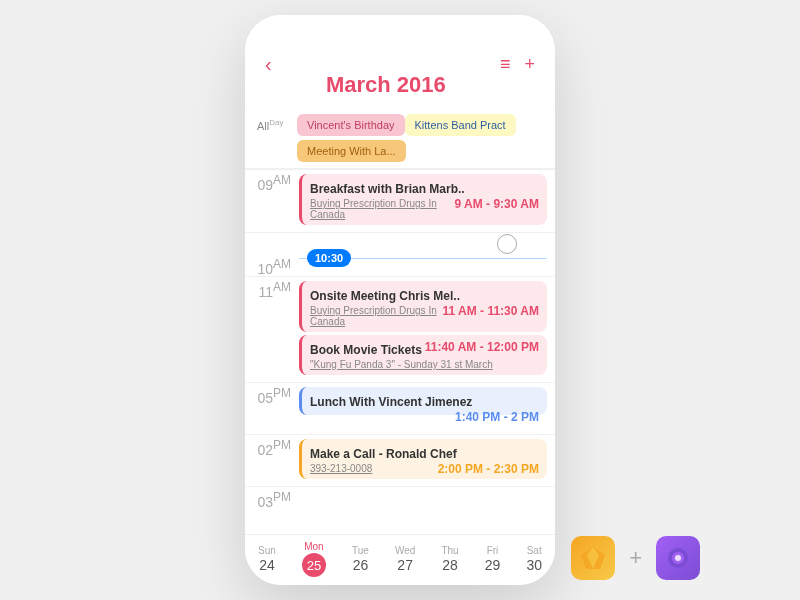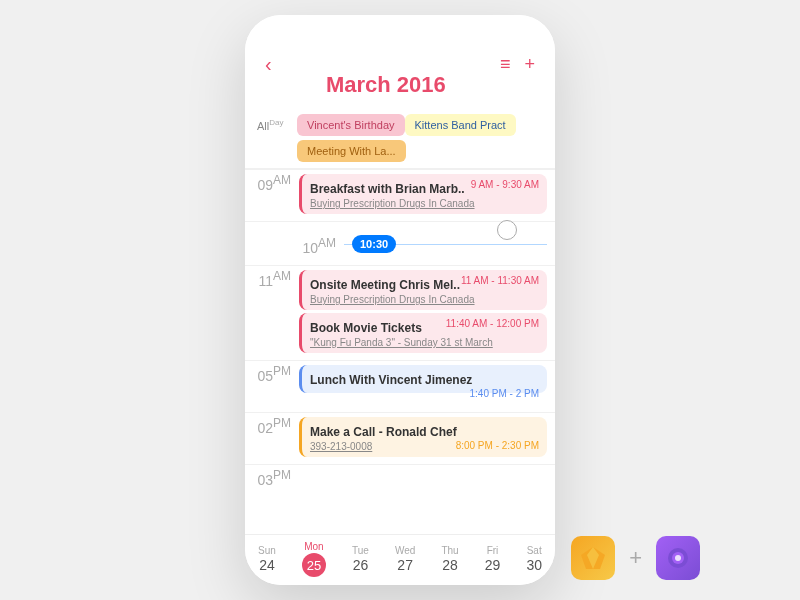--- a/index.html
+++ b/index.html
@@ -167,23 +167,23 @@
     .event-card-orange {
       background: #fef3e2;
       border-left: 3px solid #f5a623;
     }
     .event-title {
       font-size: 12px;
       font-weight: 600;
       color: #333;
     }
     .event-time {
-      font-size: 10px;
+      font-size: 12px;
       color: #e84b6b;
-      font-weight: 400;
+      font-weight: 700;
       float: right;
     }
     .event-time-blue { color: #5b8def; }
     .event-time-orange { color: #f5a623; }
     .event-sub {
       font-size: 10px;
       color: #888;
       margin-top: 1px;
       text-decoration: underline;
     }
@@ -297,21 +297,21 @@
         </div>
         <div class="time-content">
           <div class="event-card event-card-red">
             <span class="event-title">Breakfast with Brian Marb..</span>
             <span class="event-time">9 AM - 9:30 AM</span>
             <div class="event-sub">Buying Prescription Drugs In Canada</div>
           </div>
         </div>
       </div>
 
-      <div class="time-row" style="min-height:44px; align-items:center;padding-left:45px;">
+      <div class="time-row" style="min-height:44px; align-items:flex-end;">
         <div class="time-label">
           <span>10</span><span class="time-sup">AM</span>
         </div>
         <div class="time-content" style="position:relative;">
           <div style="display:flex; align-items:center; height:28px; position:relative;">
             <div class="current-time-bubble">10:30</div>
             <div style="position:absolute; left:0; right:0; height:1px; background:#007aff; opacity:0.3; top:50%;"></div>
             <div class="current-time-circle"></div>
           </div>
         </div>
@@ -348,21 +348,21 @@
         </div>
       </div>
 
       <div class="time-row">
         <div class="time-label">
           <span>02</span><span class="time-sup">PM</span>
         </div>
         <div class="time-content">
           <div class="event-card event-card-orange">
             <span class="event-title">Make a Call - Ronald Chef</span>
-            <span class="event-time event-time-orange">8:00 PM - 2:30 PM</span>
+            <span class="event-time event-time-orange">2:00 PM - 2:30 PM</span>
             <div class="event-sub">393-213-0008</div>
           </div>
         </div>
       </div>
 
       <div class="time-row" style="min-height:36px;">
         <div class="time-label">
           <span>03</span><span class="time-sup">PM</span>
         </div>
         <div class="time-content"></div>

